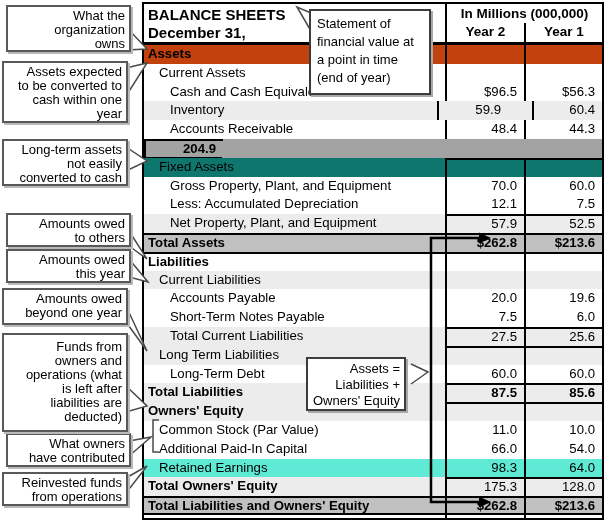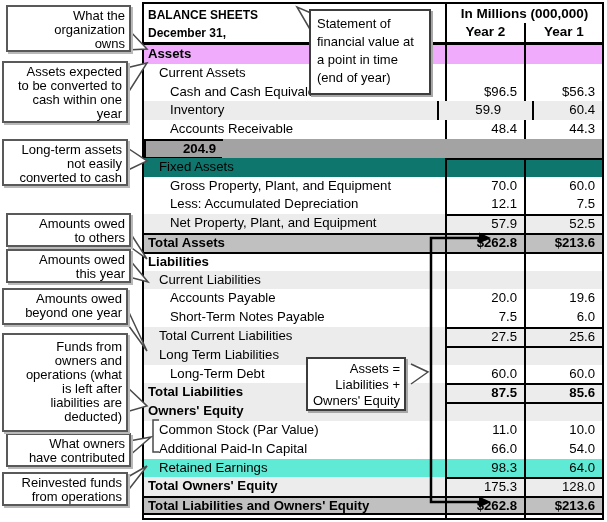--- a/index.html
+++ b/index.html
@@ -8,21 +8,21 @@
     position: relative; width: 607px; height: 522px;
     background: #fff; overflow: hidden; color: #000;
   }
 
   
   #sheet {
     position: absolute; left: 142px; top: 2px; width: 462px; height: 518px;
     border: 2px solid #000; background: #fff;
   }
   #sheet-header { display: flex; height: 41px; border-bottom: 3px solid #000; }
-  .h-left { width: 301px; padding: 2px 0 0 4px; font-weight: bold; font-size: 12px; line-height: 18px; }
+  .h-left { width: 301px; padding: 2px 0 0 4px; font-weight: bold; font-size: 15px; line-height: 18px; }
   .h-right { flex: 1; border-left: 2px solid #000; display: flex; flex-direction: column; }
   .h-units { height: 19px; text-align: center; font-weight: bold; font-size: 13.5px; line-height: 19px; }
   .h-years { height: 19px; display: flex; }
   .h-y2 { width: 77px; text-align: center; font-weight: bold; font-size: 13.5px; line-height: 17px; }
   .h-y1 { flex: 1; border-left: 2px solid #000; text-align: center; font-weight: bold; font-size: 13.5px; line-height: 17px; }
 
   #rows { display: flex; flex-direction: column; height: 473px; }
   .row { display: flex; height: 18.8px; font-size: 13.2px; line-height: 18px; }
   .row .lbl { width: 301px; white-space: nowrap; overflow: hidden; }
   .row .num { width: 79px; border-left: 2px solid #000; text-align: right; padding-right: 7px; }
@@ -65,21 +65,21 @@
       <div class="h-right">
         <div class="h-units">In Millions (000,000)</div>
         <div class="h-years">
           <div class="h-y2">Year 2</div>
           <div class="h-y1">Year 1</div>
         </div>
       </div>
     </div>
     <div id="rows">
 
-      <div class="row bold" style="background: #f0abfc;">
+      <div class="row bold" style="background: #c2410c;">
           <div class="lbl" style="padding-left: 4px;">Assets</div>
           <div class="num"></div>
           <div class="num last"></div>
         </div>
         <div class="row" style="background: rgb(255, 255, 255);">
           <div class="lbl" style="padding-left: 15px;">Current Assets</div>
           <div class="num"></div>
           <div class="num last"></div>
         </div>
         <div class="row" style="background: rgb(255, 255, 255);">
@@ -141,21 +141,21 @@
           <div class="lbl" style="padding-left: 26px;">Accounts Payable</div>
           <div class="num">20.0</div>
           <div class="num last">19.6</div>
         </div>
         <div class="row" style="background: rgb(255, 255, 255);">
           <div class="lbl" style="padding-left: 26px;">Short-Term Notes Payable</div>
           <div class="num">7.5</div>
           <div class="num last">6.0</div>
         </div>
         <div class="row numline" style="background: rgb(236, 236, 236);">
-          <div class="lbl" style="padding-left: 15px;">Total Current Liabilities</div>
+          <div class="lbl" style="padding-left: 26px;">Total Current Liabilities</div>
           <div class="num">27.5</div>
           <div class="num last">25.6</div>
         </div>
         <div class="row numline" style="background: rgb(236, 236, 236);">
           <div class="lbl" style="padding-left: 15px;">Long Term Liabilities</div>
           <div class="num"></div>
           <div class="num last"></div>
         </div>
         <div class="row" style="background: rgb(255, 255, 255);">
           <div class="lbl" style="padding-left: 26px;">Long-Term Debt</div>

